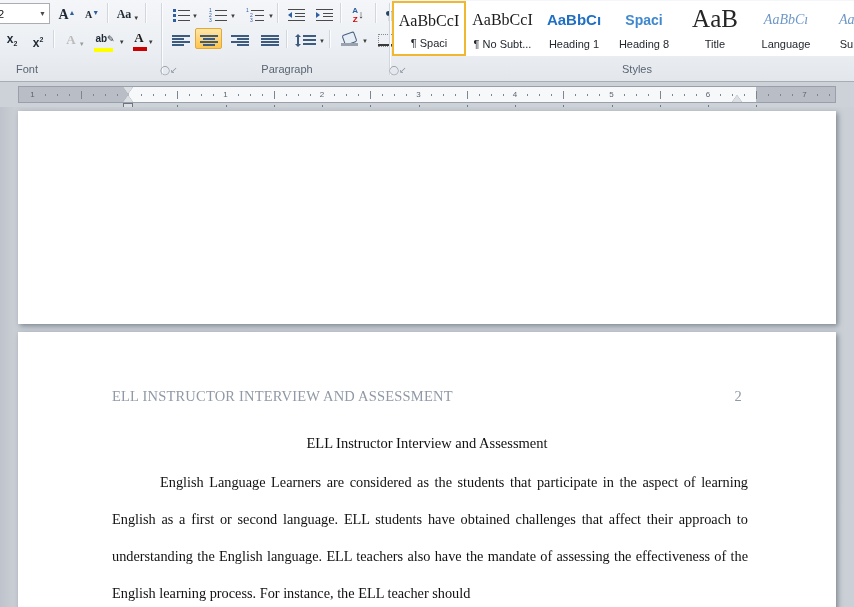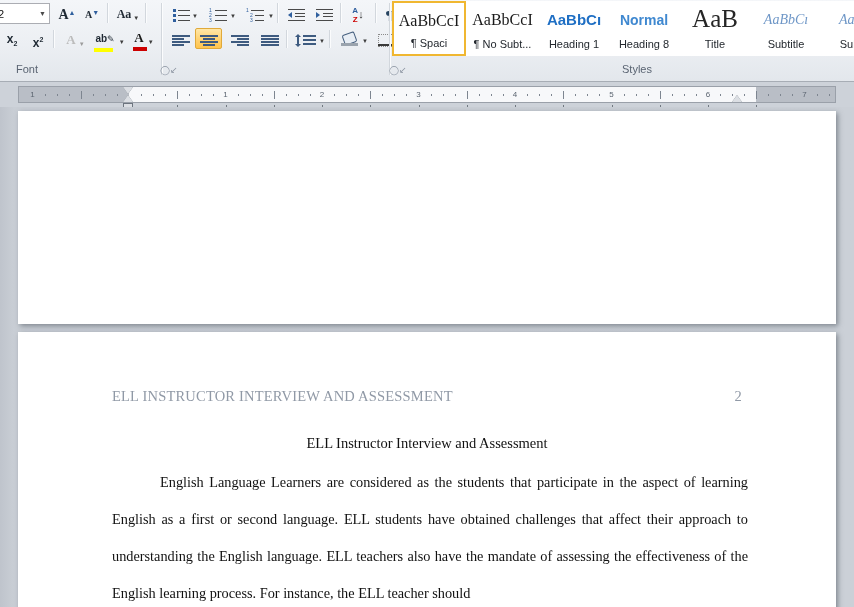--- a/index.html
+++ b/index.html
@@ -465,43 +465,44 @@
           </div>
           <div style="position: absolute; left: 74px; top: 0px; width: 73px; height: 55px; box-sizing: border-box; background: rgb(255, 255, 255); overflow: hidden; border: 1px solid rgb(255, 255, 255);">
             <div style="position: absolute; left: 0px; right: 0px; top: 7px; text-align: center; white-space: nowrap; line-height: 22px; font-family: &quot;Liberation Serif&quot;, serif; font-size: 16px; color: rgb(26, 26, 26);">AaBbCcI</div>
             <div style="position: absolute; left: 0px; right: 0px; bottom: 5px; text-align: center; white-space: nowrap; font-family: &quot;Liberation Sans&quot;, sans-serif; font-size: 11px; color: rgb(35, 40, 46);">¶ No Subt...</div>
           </div>
           <div style="position: absolute; left: 147px; top: 0px; width: 70px; height: 55px; box-sizing: border-box; background: rgb(255, 255, 255); overflow: hidden; border: 1px solid rgb(255, 255, 255);">
             <div style="position: absolute; left: 0px; right: 0px; top: 7px; text-align: center; white-space: nowrap; line-height: 22px; font-family: &quot;Liberation Sans&quot;, sans-serif; font-weight: 700; font-size: 15px; color: rgb(31, 111, 196);">AaBbCı</div>
             <div style="position: absolute; left: 0px; right: 0px; bottom: 5px; text-align: center; white-space: nowrap; font-family: &quot;Liberation Sans&quot;, sans-serif; font-size: 11px; color: rgb(35, 40, 46);">Heading 1</div>
           </div>
           <div style="position: absolute; left: 217px; top: 0px; width: 70px; height: 55px; box-sizing: border-box; background: rgb(255, 255, 255); overflow: hidden; border: 1px solid rgb(255, 255, 255);">
-            <div style="position: absolute; left: 0px; right: 0px; top: 7px; text-align: center; white-space: nowrap; line-height: 22px; font-family: &quot;Liberation Sans&quot;, sans-serif; font-weight: 700; font-size: 14px; color: rgb(63, 136, 208);">Normal</div>
+            <div style="position: absolute; left: 0px; right: 0px; top: 7px; text-align: center; white-space: nowrap; line-height: 22px; font-family: &quot;Liberation Sans&quot;, sans-serif; font-weight: 700; font-size: 14px; color: rgb(63, 136, 208);">Spaci</div>
             <div style="position: absolute; left: 0px; right: 0px; bottom: 5px; text-align: center; white-space: nowrap; font-family: &quot;Liberation Sans&quot;, sans-serif; font-size: 11px; color: rgb(35, 40, 46);">Heading 8</div>
           </div>
           <div style="position: absolute; left: 287px; top: 0px; width: 72px; height: 55px; box-sizing: border-box; background: rgb(255, 255, 255); overflow: hidden; border: 1px solid rgb(255, 255, 255);">
             <div style="position: absolute; left: 0px; right: 0px; top: 2px; text-align: center; white-space: nowrap; line-height: 30px; font-family: &quot;Liberation Serif&quot;, serif; font-size: 25px; color: rgb(38, 38, 38);">AaB</div>
             <div style="position: absolute; left: 0px; right: 0px; bottom: 5px; text-align: center; white-space: nowrap; font-family: &quot;Liberation Sans&quot;, sans-serif; font-size: 11px; color: rgb(35, 40, 46);">Title</div>
           </div>
           <div style="position: absolute; left: 359px; top: 0px; width: 70px; height: 55px; box-sizing: border-box; background: rgb(255, 255, 255); overflow: hidden; border: 1px solid rgb(255, 255, 255);">
             <div style="position: absolute; left: 0px; right: 0px; top: 7px; text-align: center; white-space: nowrap; line-height: 22px; font-family: &quot;Liberation Serif&quot;, serif; font-style: italic; font-size: 14px; color: rgb(111, 151, 199);">AaBbCı</div>
-            <div style="position: absolute; left: 0px; right: 0px; bottom: 5px; text-align: center; white-space: nowrap; font-family: &quot;Liberation Sans&quot;, sans-serif; font-size: 11px; color: rgb(35, 40, 46);">Subtitle</div>
+            <div style="position: absolute; left: 0px; right: 0px; bottom: 5px; text-align: center; white-space: nowrap; font-family: &quot;Liberation Sans&quot;, sans-serif; font-size: 11px; color: rgb(35, 40, 46);">Language</div>
           </div>
           <div style="position: absolute; left: 429px; top: 0px; width: 60px; height: 55px; box-sizing: border-box; background: rgb(255, 255, 255); overflow: hidden; border: 1px solid rgb(255, 255, 255);">
             <div style="position: absolute; left: 0px; right: 0px; top: 7px; text-align: center; white-space: nowrap; line-height: 22px; font-family: &quot;Liberation Serif&quot;, serif; font-style: italic; font-size: 14px; color: rgb(111, 151, 199);">AaB</div>
             <div style="position: absolute; left: 0px; right: 0px; bottom: 5px; text-align: center; white-space: nowrap; font-family: &quot;Liberation Sans&quot;, sans-serif; font-size: 11px; color: rgb(35, 40, 46);">Subt</div>
           </div>
         </div>
     </div>
   </div>
 
   <div class="labels-row">
     <span class="glabel" style="left:2px; width:60px; text-align:left;">Font</span>
     <span class="dlg-launcher" style="left:146px;">◯↙</span>
 
+    <span class="glabel" style="left:178px; width:190px; text-align:center;">Paragraph</span>
     <span class="dlg-launcher" style="left:375px;">◯↙</span>
 
     <span class="glabel" style="left:392px; width:462px; text-align:center;">Styles</span>
   </div>
 </div>
 
 <div id="ruler-band">
   <div id="ruler">
     <div id="ruler-white"></div>
     <div id="ruler-ticks">

